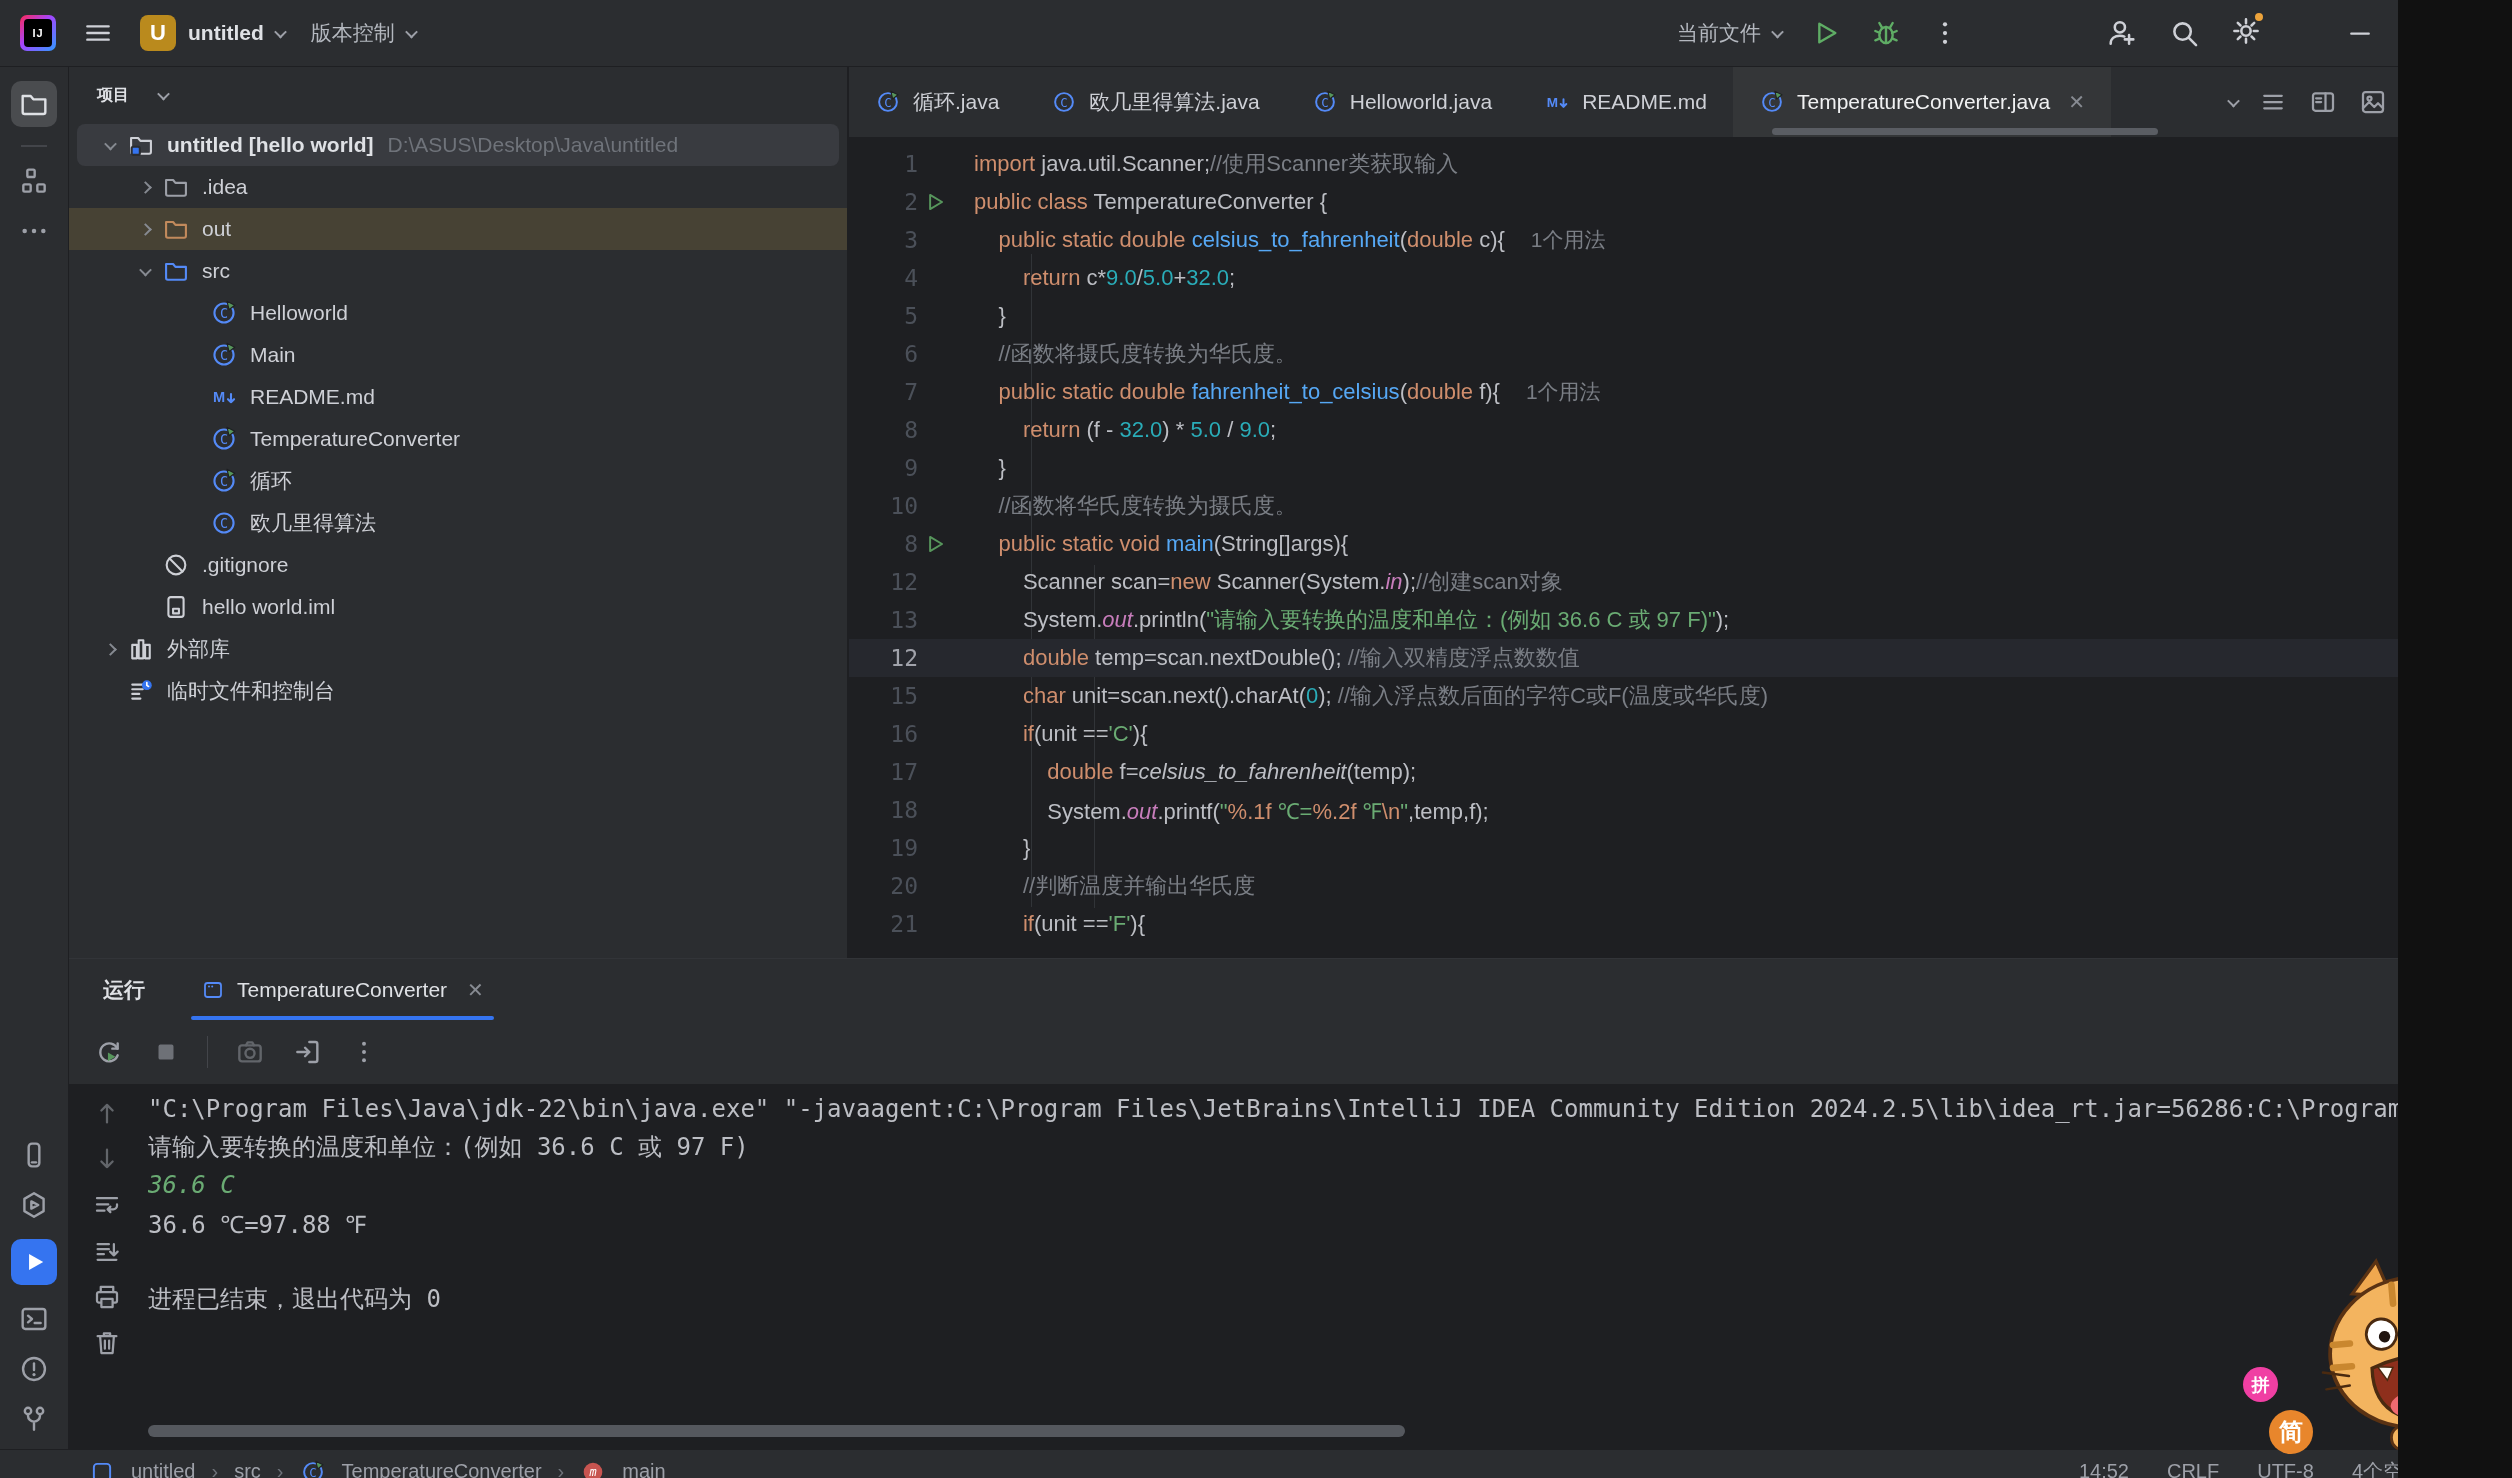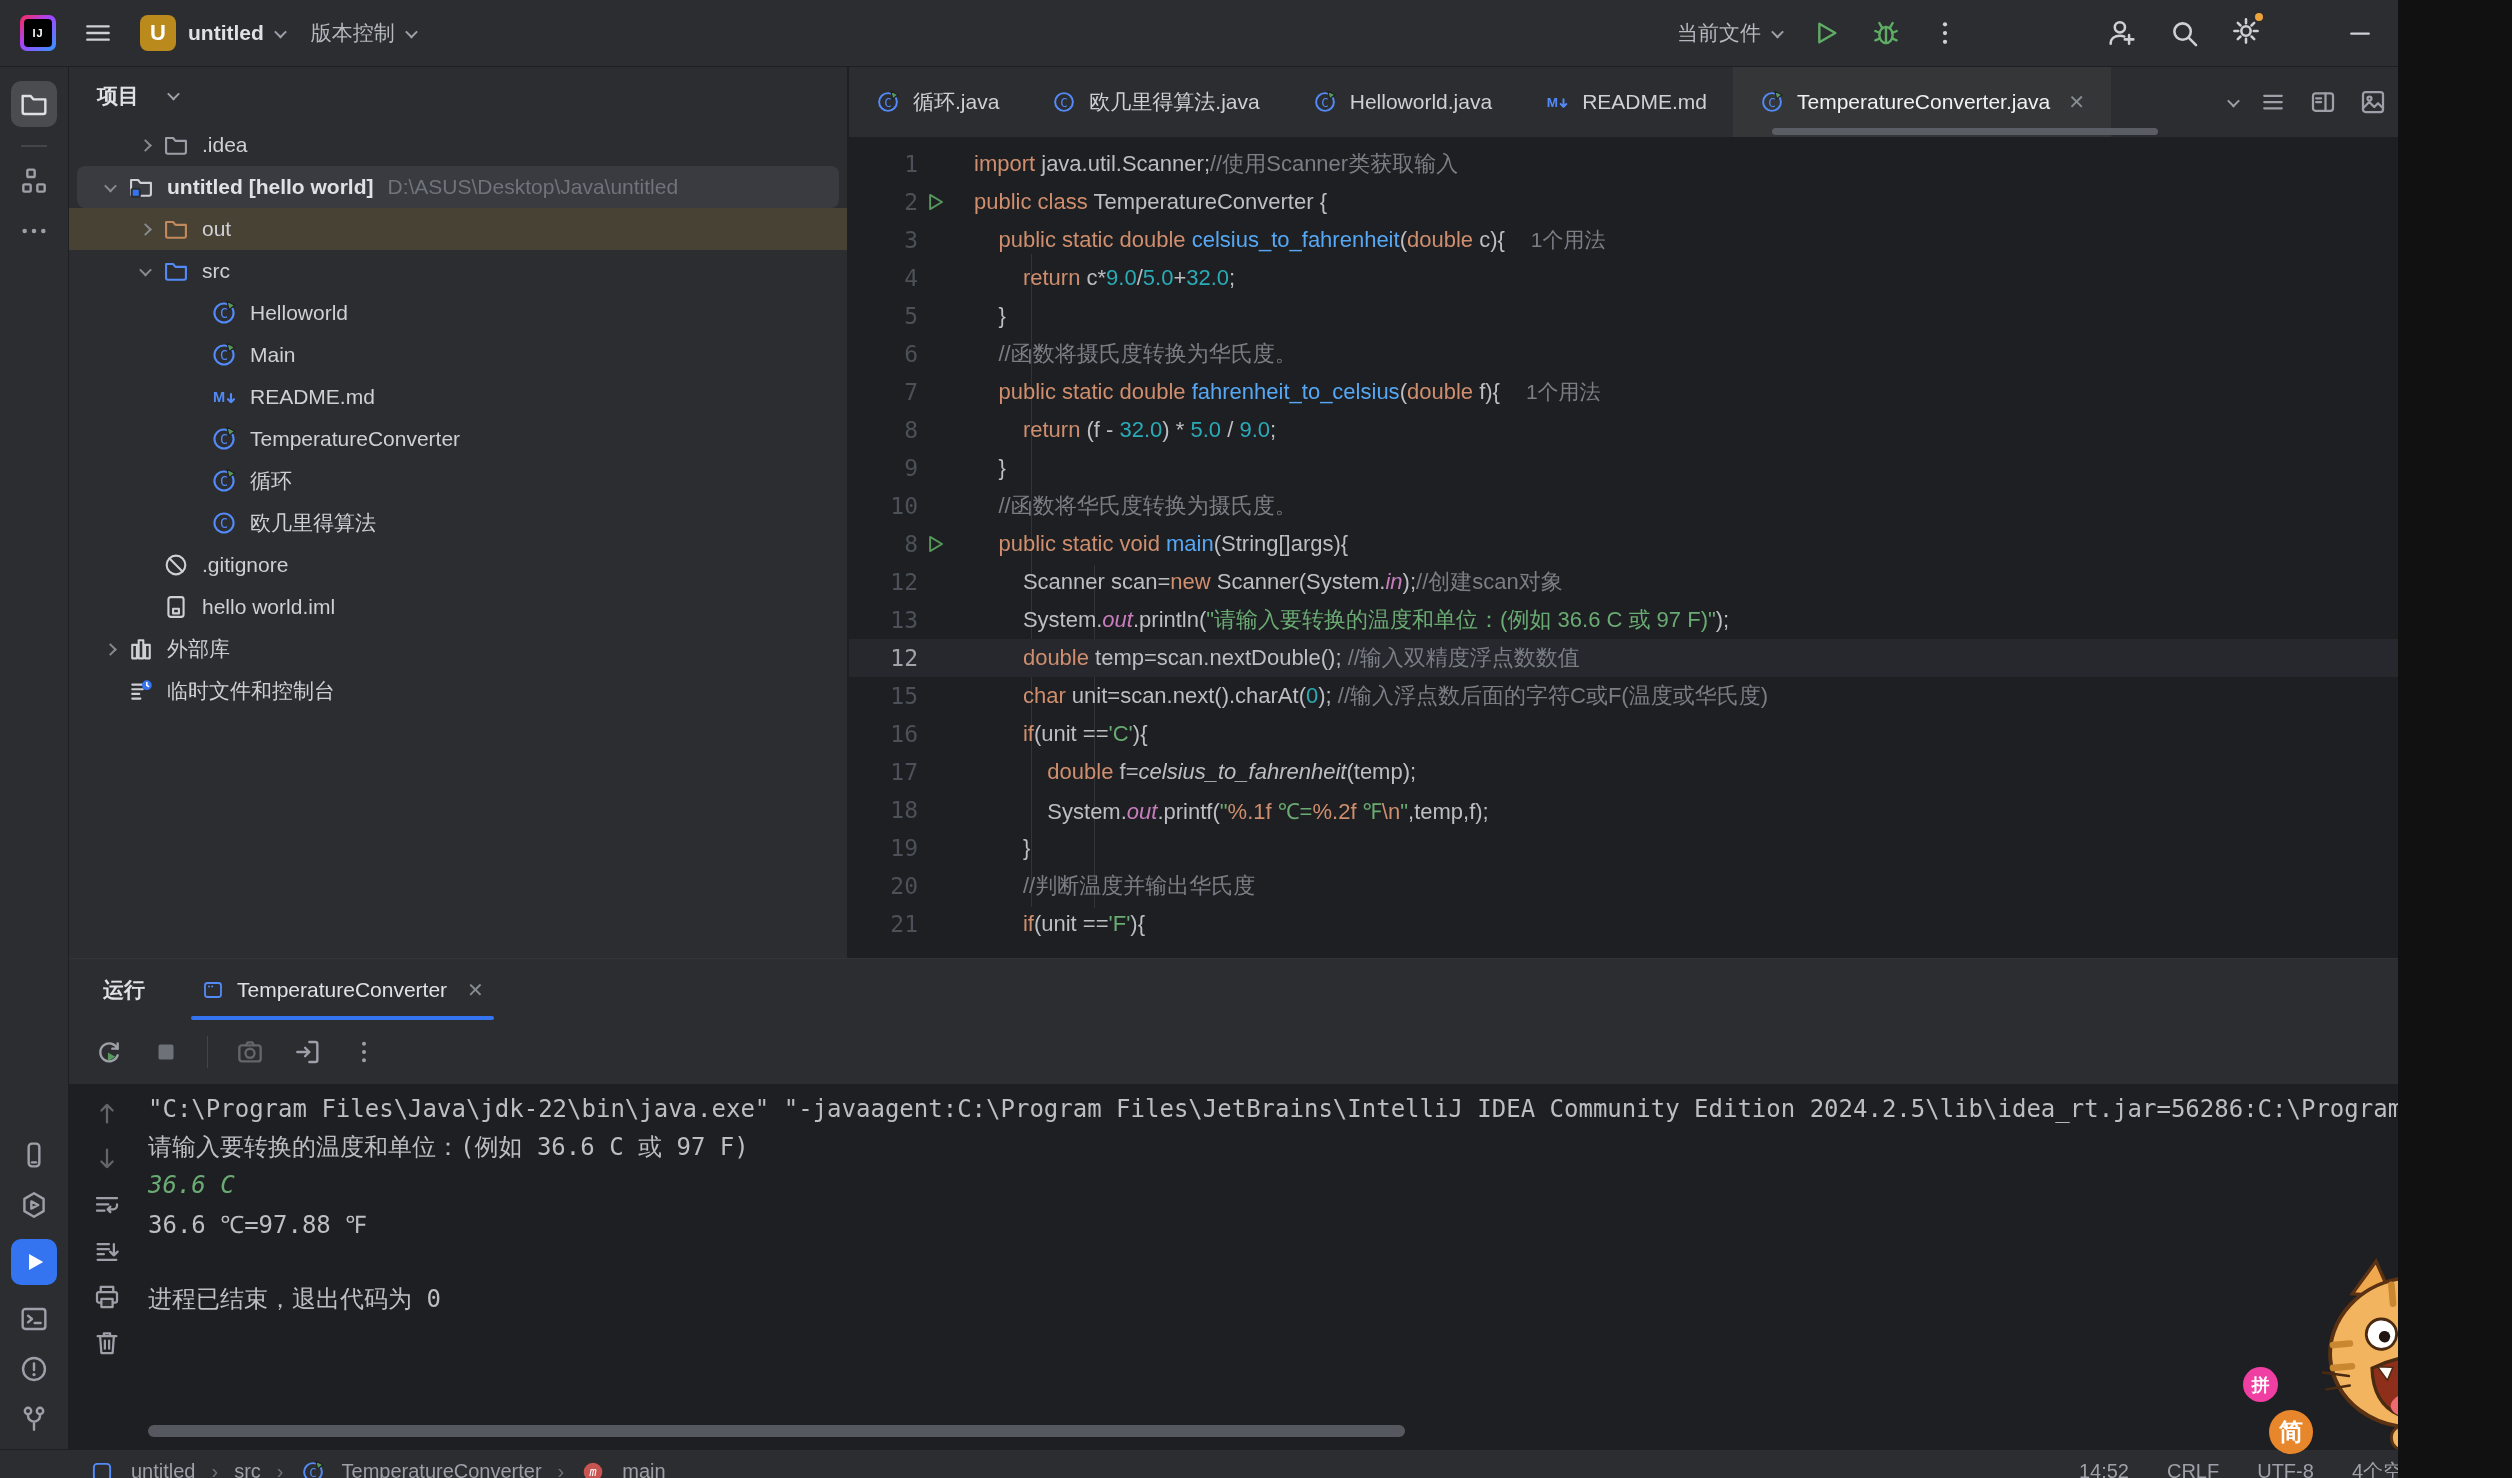--- a/index.html
+++ b/index.html
@@ -29,21 +29,21 @@
   .ab-pill { width:46px; height:46px; border-radius:10px; display:flex; align-items:center; justify-content:center; }
   .ab-pill.active-gray { background:#4A4C4F; }
   .ab-pill.active-blue { background:#3574F0; }
   .ab-div { width:26px; height:2px; background:#43454A; }
   .ab-bottom { margin-top:auto; display:flex; flex-direction:column; align-items:center; gap:18px; }
 
   #rightbar { position:absolute; left:2471px; top:67px; width:42px; height:891px; background:#2B2D30; border-left:1px solid #1E1F22; display:flex; flex-direction:column; align-items:center; padding-top:16px; gap:22px; }
 
   
   #projectpanel { position:absolute; left:69px; top:67px; width:780px; height:893px; background:#2B2D30; border-right:2px solid #1E1F22; overflow:hidden; }
-  .pp-header { height:57px; display:flex; align-items:center; gap:30px; padding-left:28px; color:#DFE1E5; font-size:21px; font-weight:700; }
+  .pp-header { height:57px; display:flex; align-items:center; gap:30px; padding-left:28px; color:#DFE1E5; font-size:16px; font-weight:700; }
   .trow { height:42px; display:flex; align-items:center; font-size:21px; color:#CED0D6; cursor:default; white-space:nowrap; }
   .trow .chev-slot { width:34px; display:flex; justify-content:center; flex:none; }
   .trow .ti { width:28px; height:28px; flex:none; margin-right:12px; }
   .trow.lvl0 { padding-left:24px; }
   .trow.lvl1 { padding-left:59px; }
   .trow.lvl2 { padding-left:141px; }
   .trow.selected { background:#393B40; border-radius:8px; margin:0 8px; padding-left:16px; }
   .trow.hl-brown { background:#474234; }
   .trow .tpath { color:#6F737A; margin-left:14px; }
   .trow .tlabel.bold { font-weight:700; color:#DFE1E5; }
@@ -260,43 +260,43 @@
         </span>
     </div>
   </div>
 
   <div id="projectpanel">
     <div class="pp-header">
       <span>项目</span>
       <span class="cv d"></span>
     </div>
     <div id="tree">
+        <div class="trow lvl0 selected">
+          <span class="chev-slot">
+            <span class="cv d" style="border-color:#868A91"></span>
+          </span>
+          <span class="ti" style="width: 28px; height: 28px;">
+            <svg viewBox="0 0 24 24" fill="none" stroke="currentColor" stroke-width="1.8" stroke-linecap="round" stroke-linejoin="round">
+              <path d="M3.5 6h6l2 2.5h9V18a1.5 1.5 0 0 1-1.5 1.5H5A1.5 1.5 0 0 1 3.5 18z"></path>
+              <rect x="4" y="13.5" width="7" height="7" rx="1.5" fill="#3574F0" stroke="#2B2D30"></rect>
+            </svg>
+          </span>
+          <span class="tlabel bold">untitled [hello world]</span>
+          <span class="tpath">D:\ASUS\Desktop\Java\untitled</span>
+        </div>
         <div class="trow lvl1">
           <span class="chev-slot">
             <span class="cv r" style="border-color:#868A91"></span>
           </span>
           <span class="ti" style="width: 28px; height: 28px; color: rgb(157, 160, 168);">
             <svg viewBox="0 0 24 24" fill="none" stroke="currentColor" stroke-width="1.8" stroke-linecap="round" stroke-linejoin="round">
               <path d="M3.5 6h6l2 2.5h9V18a1.5 1.5 0 0 1-1.5 1.5H5A1.5 1.5 0 0 1 3.5 18z"></path>
             </svg>
           </span>
           <span class="tlabel">.idea</span>
-        </div>
-        <div class="trow lvl0 selected">
-          <span class="chev-slot">
-            <span class="cv d" style="border-color:#868A91"></span>
-          </span>
-          <span class="ti" style="width: 28px; height: 28px;">
-            <svg viewBox="0 0 24 24" fill="none" stroke="currentColor" stroke-width="1.8" stroke-linecap="round" stroke-linejoin="round">
-              <path d="M3.5 6h6l2 2.5h9V18a1.5 1.5 0 0 1-1.5 1.5H5A1.5 1.5 0 0 1 3.5 18z"></path>
-              <rect x="4" y="13.5" width="7" height="7" rx="1.5" fill="#3574F0" stroke="#2B2D30"></rect>
-            </svg>
-          </span>
-          <span class="tlabel bold">untitled [hello world]</span>
-          <span class="tpath">D:\ASUS\Desktop\Java\untitled</span>
         </div>
         <div class="trow lvl1 hl-brown">
           <span class="chev-slot">
             <span class="cv r" style="border-color:#868A91"></span>
           </span>
           <span class="ti" style="width: 28px; height: 28px; color: rgb(194, 138, 92);">
             <svg viewBox="0 0 24 24" fill="none" stroke="currentColor" stroke-width="1.8" stroke-linecap="round" stroke-linejoin="round">
               <path d="M3.5 6h6l2 2.5h9V18a1.5 1.5 0 0 1-1.5 1.5H5A1.5 1.5 0 0 1 3.5 18z"></path>
             </svg>
           </span>

